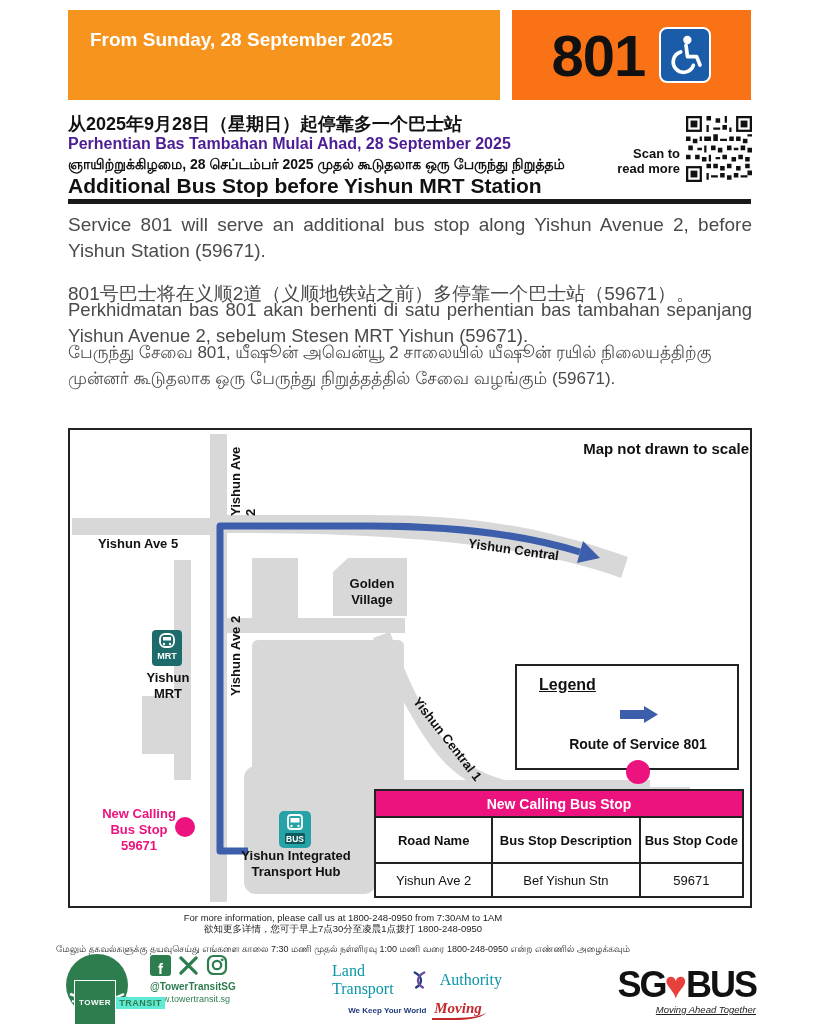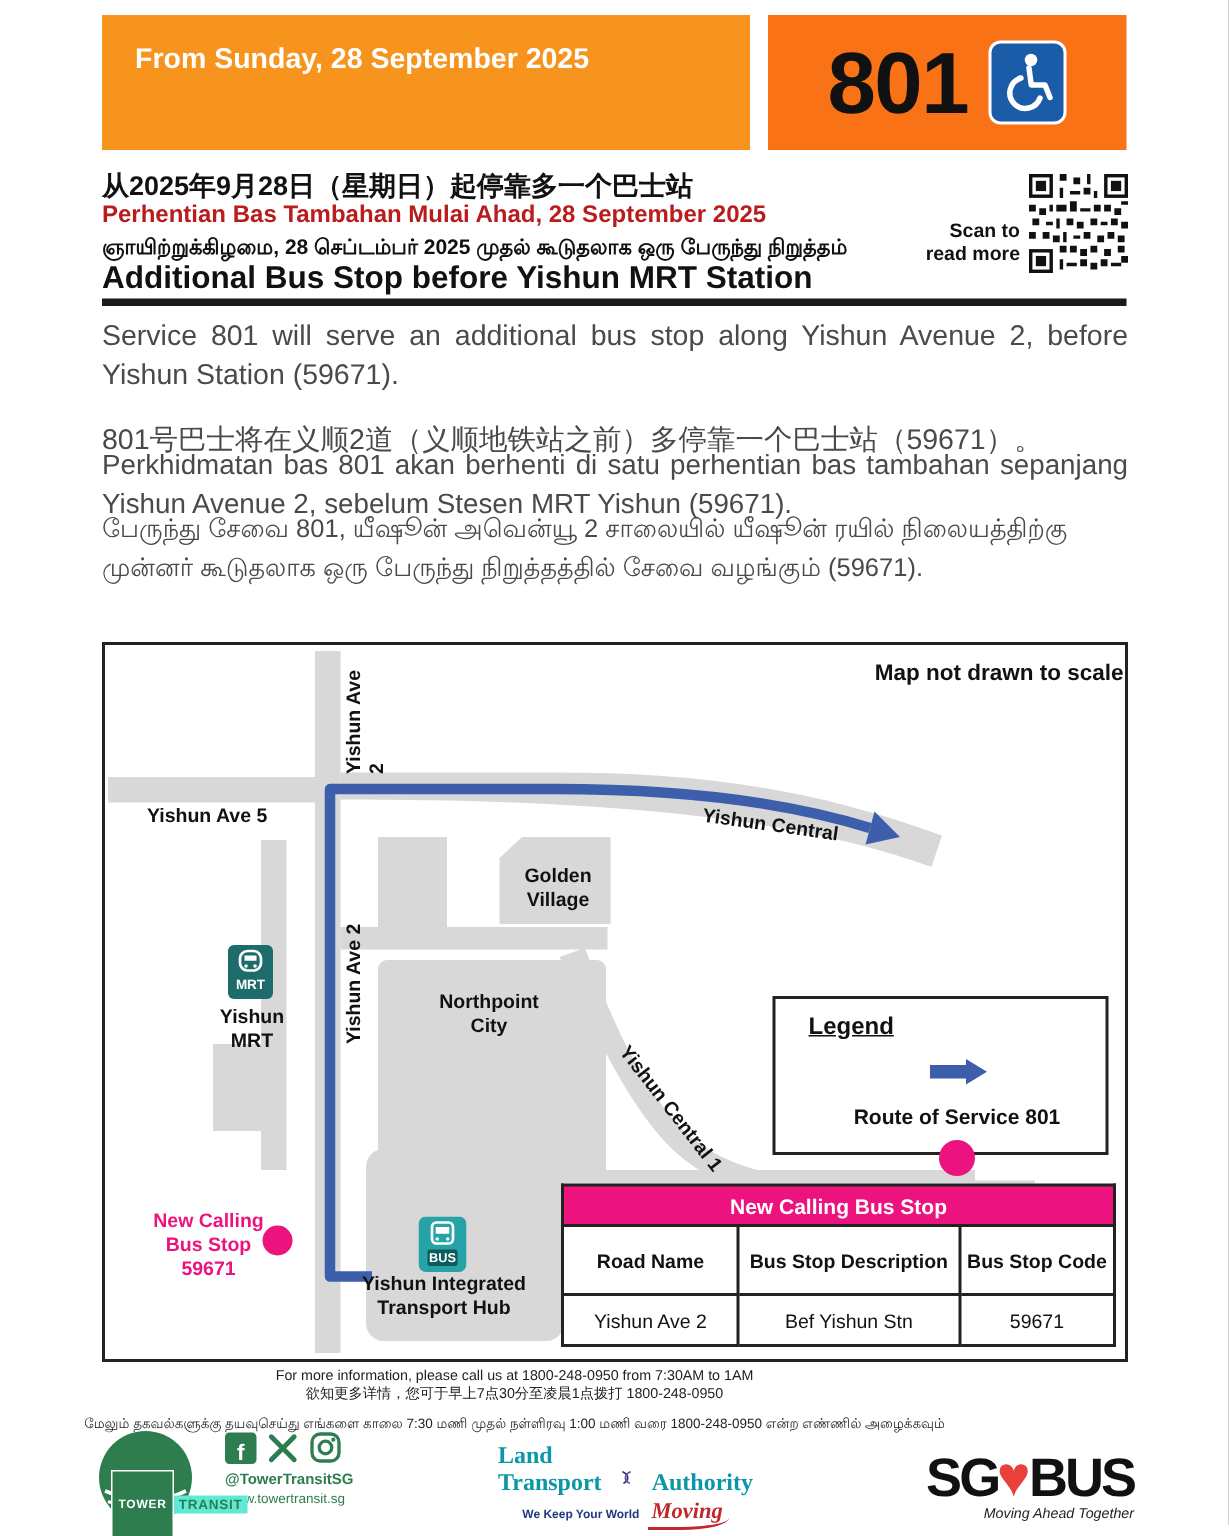--- a/index.html
+++ b/index.html
@@ -11,21 +11,21 @@
   
   .hdr-orange { left:68px; top:10px; width:432px; height:90px; background:#F7941E; color:#fff; padding:14px 0 0 22px; }
   .hdr-orange .t1 { font-size:33px; font-weight:bold; letter-spacing:.5px; line-height:36px; }
   .hdr-orange .t2 { font-size:19px; font-weight:bold; margin-top:5px; }
   .hdr-green { left:512px; top:10px; width:239px; height:90px; background:#f97316; display:flex; align-items:center; justify-content:center; gap:14px; }
   .hdr-green .num { font-size:58px; font-weight:bold; color:#111; letter-spacing:-1px; }
   .wheel { width:52px; height:56px; background:#1A5CA8; border:2px solid #fff; border-radius:8px; display:flex; align-items:center; justify-content:center; }
 
   
   .line-zh { left:68px; top:112px; font-size:18px; font-weight:bold; color:#111; }
-  .line-ms { left:68px; top:135px; font-size:16px; font-weight:bold; color:#b91c1c; }
+  .line-ms { left:68px; top:135px; font-size:16px; font-weight:bold; color:#4c1d95; }
   .line-ta { left:68px; top:156px; font-size:14px; font-weight:bold; color:#111; }
   .head-en { left:68px; top:174px; font-size:21px; font-weight:bold; color:#111; }
   .qr-cap  { left:596px; top:146px; width:84px; font-size:13px; font-weight:bold; text-align:right; line-height:15px; color:#111; }
   .qr { left:686px; top:116px; width:66px; height:66px; }
   .divider { left:68px; top:199px; width:683px; height:5px; background:#1a1a1a; }
 
   
   .para { left:68px; width:684px; color:#4a4a4a; text-align:justify; }
   .p-en { top:212px; font-size:19px; line-height:26px; }
   .p-zh { top:281px; font-size:19px; line-height:25px; text-align:left; }
@@ -76,30 +76,30 @@
   .tt-band { position:absolute; left:8px; top:26px; display:flex; align-items:center; z-index:2; }
   .tt-tower { background:#2E7D4F; border:1px solid #fff; color:#fff; font-size:8px; font-weight:bold; padding:17px 4px; letter-spacing:.5px; }
   .tt-transit { background:#5eead4; color:#2E7D4F; font-size:9px; font-weight:bold; padding:1px 3px; letter-spacing:.5px; }
   .socials { position:absolute; left:84px; top:0; }
   .soc-row { display:flex; gap:7px; align-items:center; }
   .fb { width:21px; height:21px; background:#2E7D4F; border-radius:3px; color:#fff; font-weight:bold; font-size:15px; display:flex; align-items:flex-end; justify-content:center; line-height:14px; }
   .tt-handle { font-size:10px; font-weight:bold; color:#2E7D4F; margin-top:5px; }
   .tt-site { font-size:9px; color:#2E7D4F; margin-top:2px; }
 
   .lta { left:332px; top:962px; width:170px; }
-  .lta-line { display:flex; align-items:flex-end; gap:13px; font-family:"Liberation Serif","DejaVu Serif",serif; color:#0B97A7; font-size:16px; font-weight:bold; }
+  .lta-line { display:flex; align-items:center; gap:13px; font-family:"Liberation Serif","DejaVu Serif",serif; color:#0B97A7; font-size:16px; font-weight:normal; }
   .lta-tag { display:flex; align-items:baseline; gap:6px; margin-top:2px; justify-content:center; }
   .lta-t1 { font-size:8px; font-weight:bold; color:#1F3B7B; }
   .lta-t2 { font-size:15px; font-style:italic; font-weight:bold; font-family:"Liberation Serif","DejaVu Serif",serif; color:#C1272D; border-bottom:2px solid #C1272D; border-radius:0 0 60%/8px 8px; padding:0 4px 1px 2px; }
 
   .sgbus { left:596px; top:964px; width:160px; text-align:right; }
   .sgbus .wordrow { display:flex; align-items:center; justify-content:flex-end; }
   .sgbus .w { font-size:36px; font-weight:bold; color:#111; letter-spacing:-2px; }
   .sgbus .heart { font-size:38px; color:#E8413C; line-height:30px; margin:0 -1px; }
-  .sgbus .tag { font-size:9.5px; font-style:italic; color:#222; margin-top:-2px; }
+  .sgbus .tag { font-size:9.5px; font-style:italic; color:#222; margin-top:-2px;text-decoration:underline; }
 </style>
 </head>
 <body>
 
 <div class="page">
 
   <div class="abs hdr-orange">
     <div class="t2">From Sunday, 28 September 2025</div>
   </div>
   <div class="abs hdr-green">
@@ -177,22 +177,20 @@
     </svg>
 
     <div class="abs map-note">Map not drawn to scale</div>
     <div class="abs vlabel ave2a">Yishun Ave 2</div>
     <div class="abs vlabel ave2b">Yishun Ave 2</div>
     <div class="abs ave5">Yishun Ave 5</div>
     <div class="abs central">Yishun Central</div>
     <div class="abs central1">Yishun Central 1</div>
     <div class="abs place gv preline">Golden
 Village</div>
-    <div class="abs place np preline">Northpoint
-City</div>
 
     <div class="abs badge-icon mrt-ic">
       <svg width="30" height="36" viewBox="0 0 30 36">
         <rect width="30" height="36" rx="4" fill="#1D6B6B"></rect>
         <rect x="8" y="4" width="14" height="13" rx="5" fill="none" stroke="#fff" stroke-width="1.8"></rect>
         <rect x="11" y="7" width="8" height="3.5" fill="#fff"></rect>
         <circle cx="12" cy="14" r="1.2" fill="#fff"></circle>
           <circle cx="18" cy="14" r="1.2" fill="#fff"></circle>
         <text x="15" y="29" text-anchor="middle" font-size="9" font-weight="bold" fill="#fff" font-family="Liberation Sans,sans-serif">MRT</text>
       </svg>

